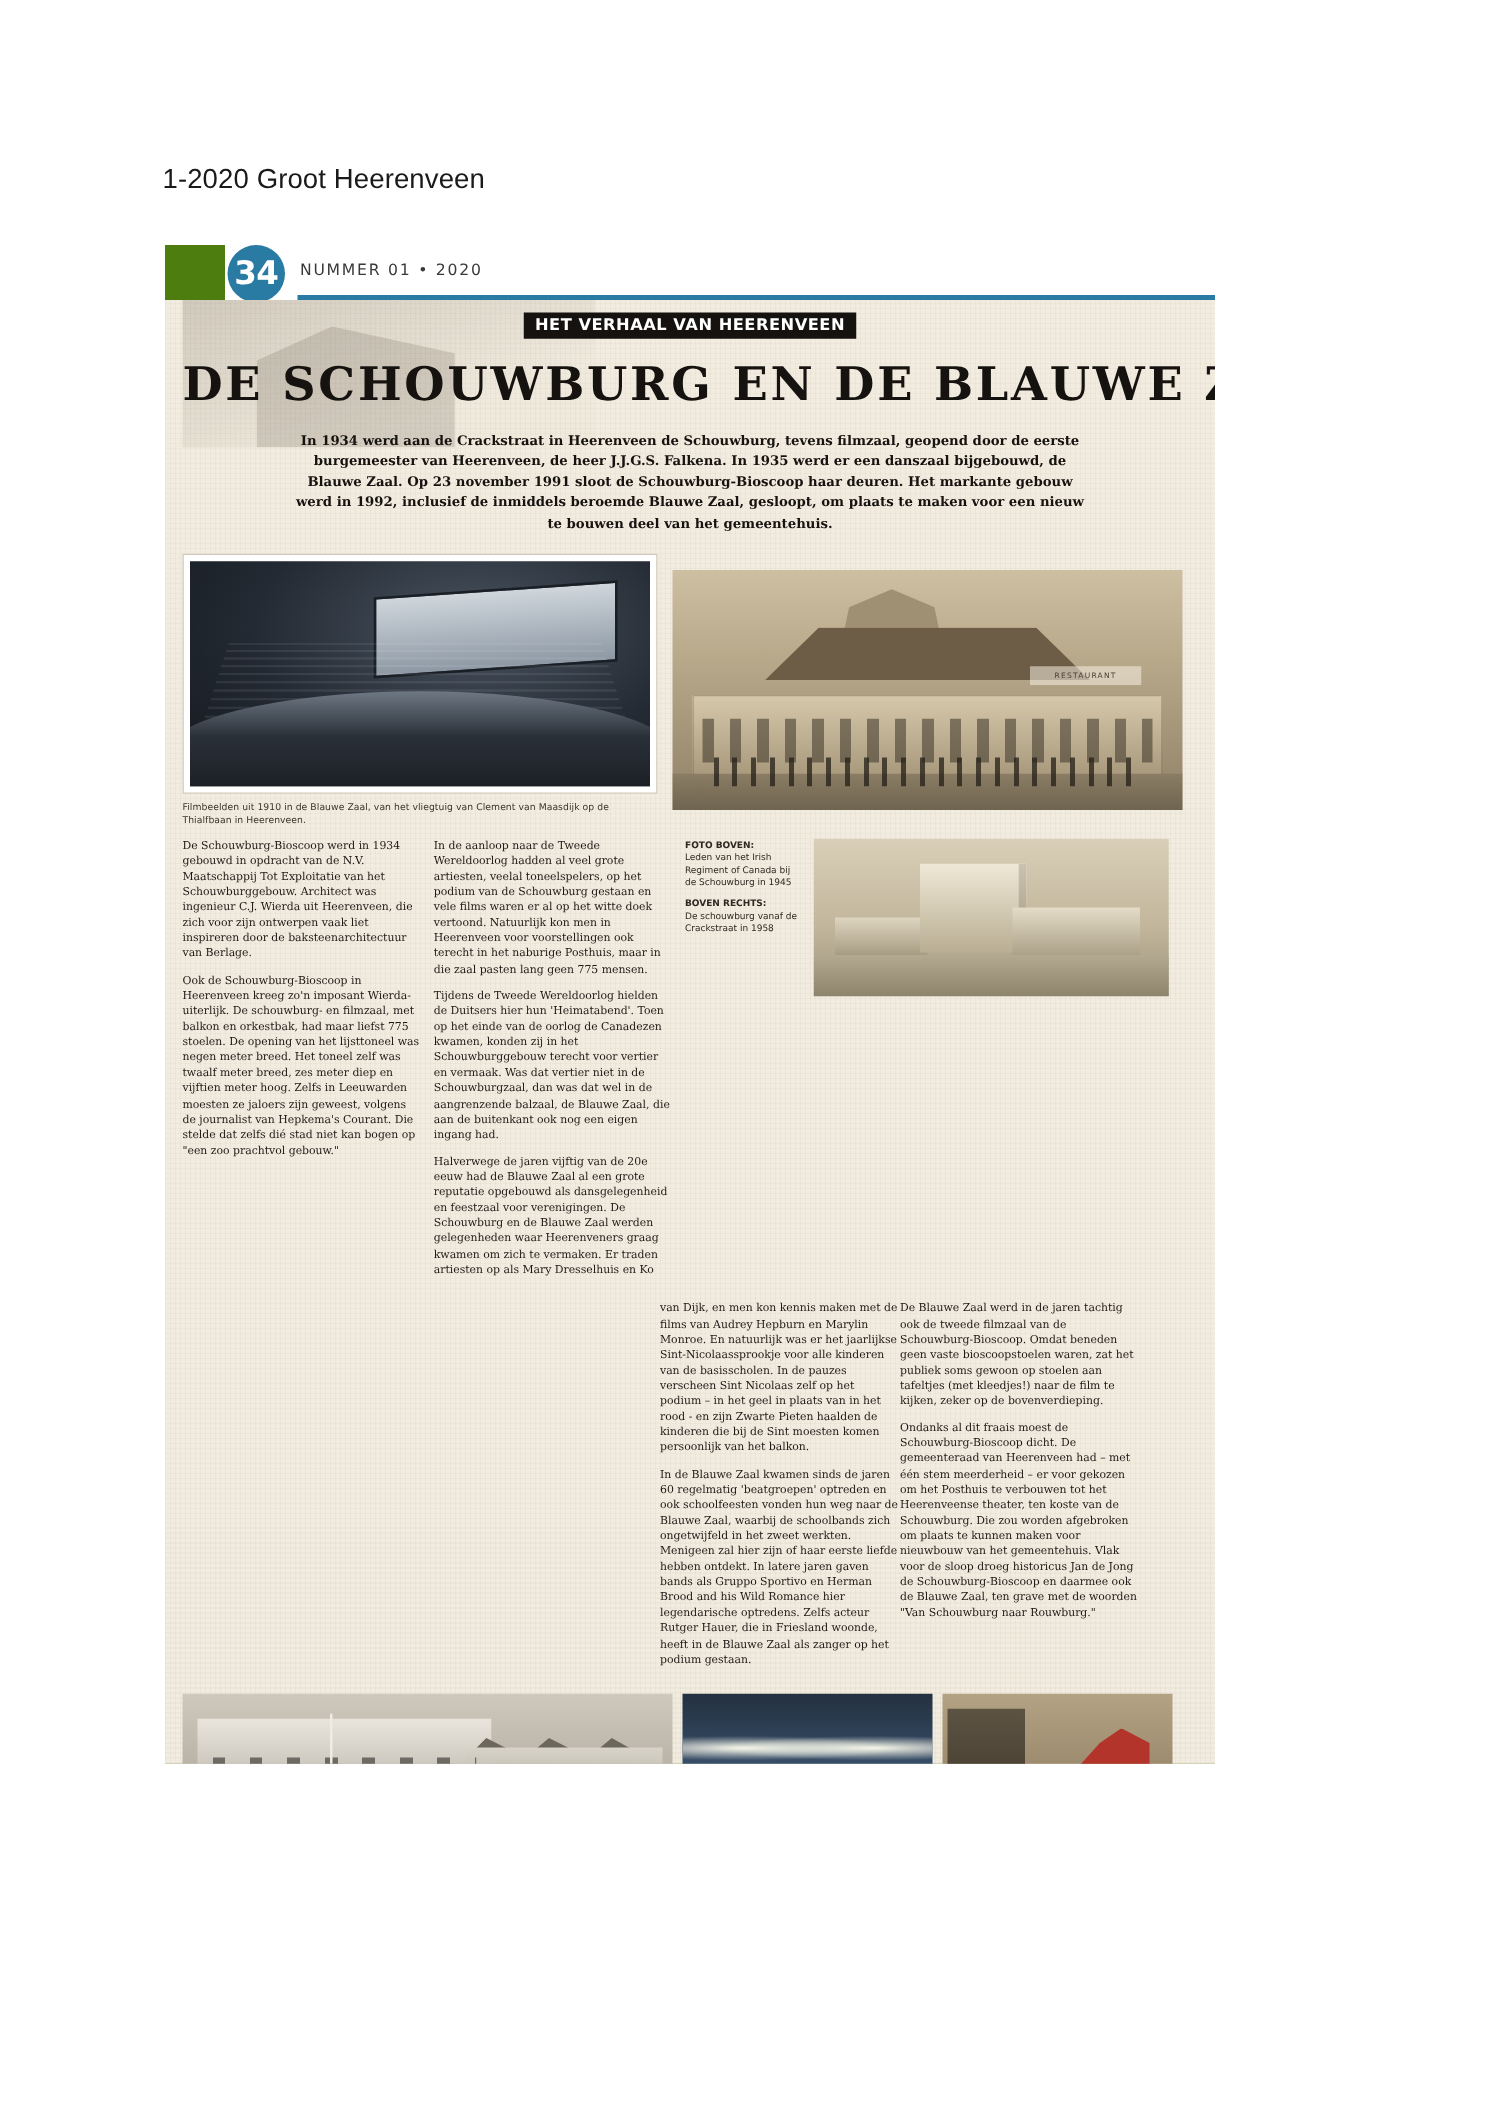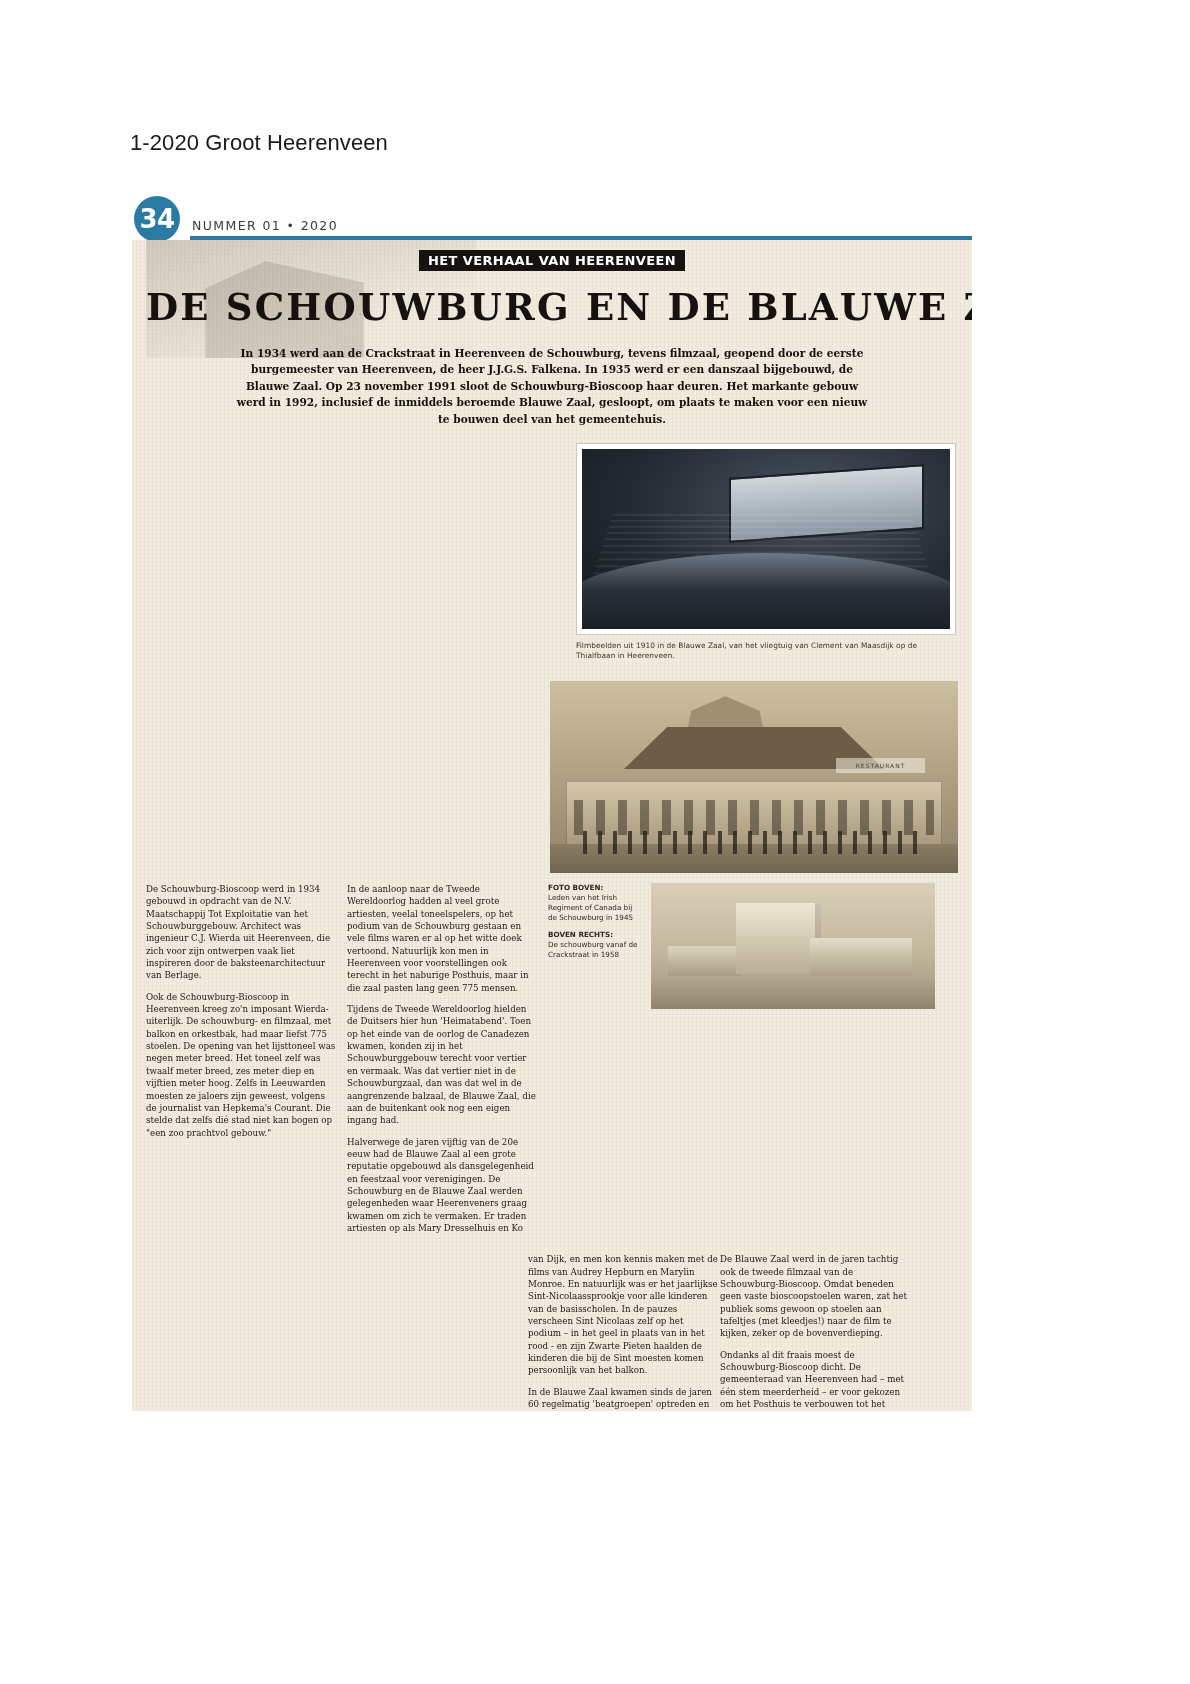--- a/index.html
+++ b/index.html
@@ -29,20 +29,21 @@
 
   
   .scan {
     position: absolute;
     left: 132px;
     top: 196px;
     width: 840px;
     height: 1215px;
     background: #4d7c0f;
     box-sizing: border-box;
+    padding-left: 48px;
   }
 
   
   .scan-header {
     position: relative;
     height: 44px;
     background: #ffffff;
   }
   .page-badge {
     position: absolute;
@@ -57,21 +58,21 @@
     font-weight: bold;
     display: flex;
     align-items: center;
     justify-content: center;
     letter-spacing: -0.5px;
     font-family: "DejaVu Sans", sans-serif;
   }
   .issue-line {
     position: absolute;
     left: 60px;
-    top: 22px;
+    top: 12px;
     font-size: 12.5px;
     color: #3a3a3a;
     letter-spacing: 1.4px;
     font-family: "DejaVu Sans", sans-serif;
   }
   .header-rule {
     position: absolute;
     left: 58px;
     right: 0;
     top: 40px;
@@ -153,24 +154,23 @@
     font-weight: bold;
     font-size: 10.6px;
     line-height: 1.55;
     color: #15120f;
   }
 
   
   .photo-row-top {
     position: relative;
     display: flex;
-    gap: 20px;
+    gap: 10px;
     margin-top: 16px;
-    align-items: flex-end;
-    flex-direction: column;
+    align-items: center;
   }
   .ph-cinema {
     width: 380px;
     height: 192px;
     background: #ffffff;
     border: 1px solid #cfc8b8;
     padding: 5px;
     box-sizing: border-box;
   }
   .ph-cinema-inner {

